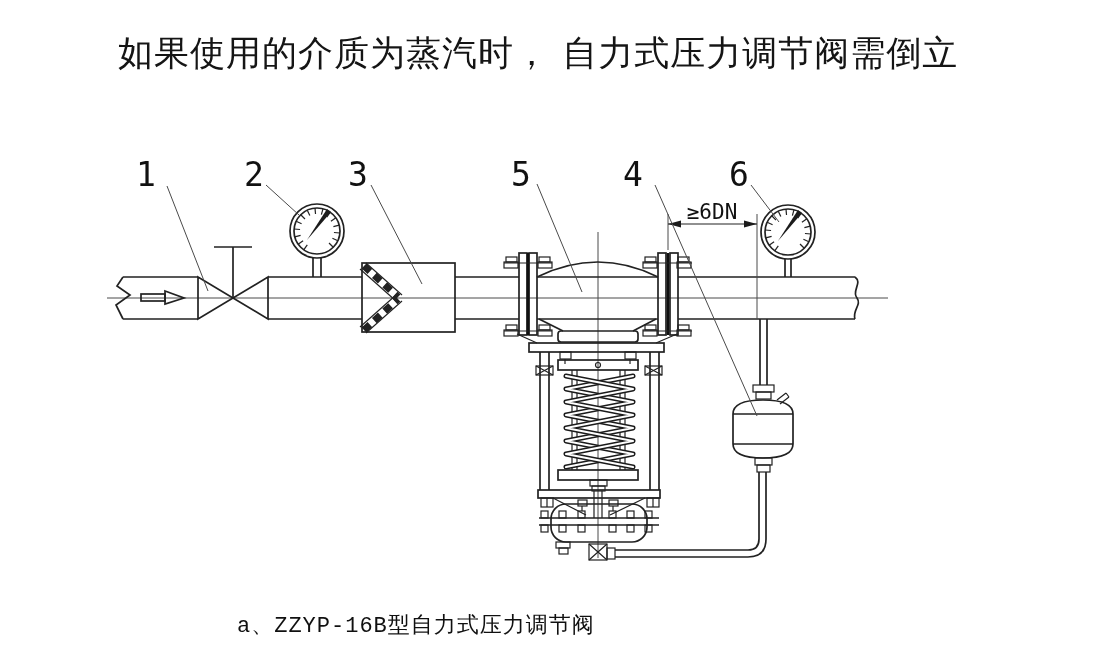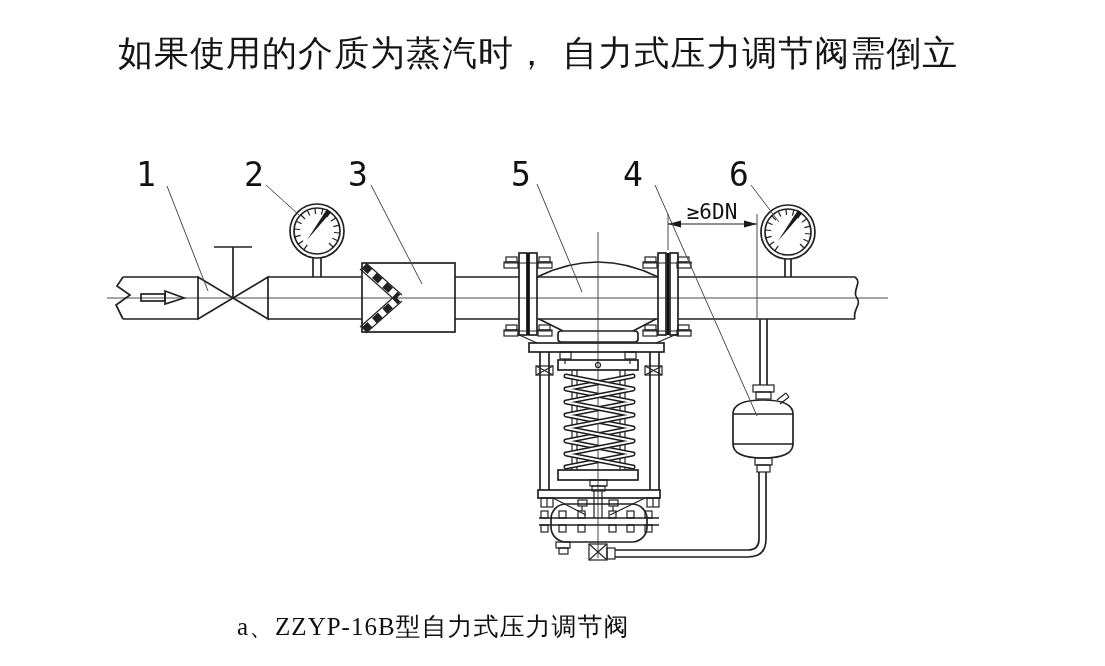--- a/index.html
+++ b/index.html
@@ -2,22 +2,22 @@
 <html><head>
 <meta charset="utf-8">
 <style>
   html,body{margin:0;padding:0;background:#fff;}
   #page{position:relative;width:1105px;height:666px;background:#fff;overflow:hidden;
         font-family:"DejaVu Serif","Liberation Serif",serif;color:#111;}
   .para-line{position:absolute;white-space:nowrap;font-size:35px;letter-spacing:1px;color:#151515;}
   #line1{left:118px;top:30px;}
   #line2{left:34px;top:82px;}
   #caption{position:absolute;left:237px;top:610px;white-space:nowrap;
-           font-family:Liberation Serif, serif;
-           font-size:25px;font-weight:500;color:#101010;letter-spacing:1px;}
+           font-family:Liberation Mono, monospace;
+           font-size:22px;font-weight:500;color:#101010;letter-spacing:1px;}
   svg{position:absolute;left:0;top:0;}
   svg text{font-family:"DejaVu Sans Mono","Liberation Mono",monospace;fill:#111;}
   .lbl{font-size:33px;}
   .dim{font-size:21px;}
   .main{stroke:#222;stroke-width:1.7;fill:none;}
   .thin{stroke:#4a4a4a;stroke-width:1;fill:none;}
   .bolt{stroke:#222;stroke-width:1.2;fill:none;}
   .dark{stroke:#111;stroke-width:2.6;fill:none;}
   .coil-b{stroke:#1b1b1b;stroke-width:5;fill:none;stroke-linecap:round;stroke-linejoin:round;}
   .coil-w{stroke:#fff;stroke-width:2.2;fill:none;stroke-linecap:round;stroke-linejoin:round;}

